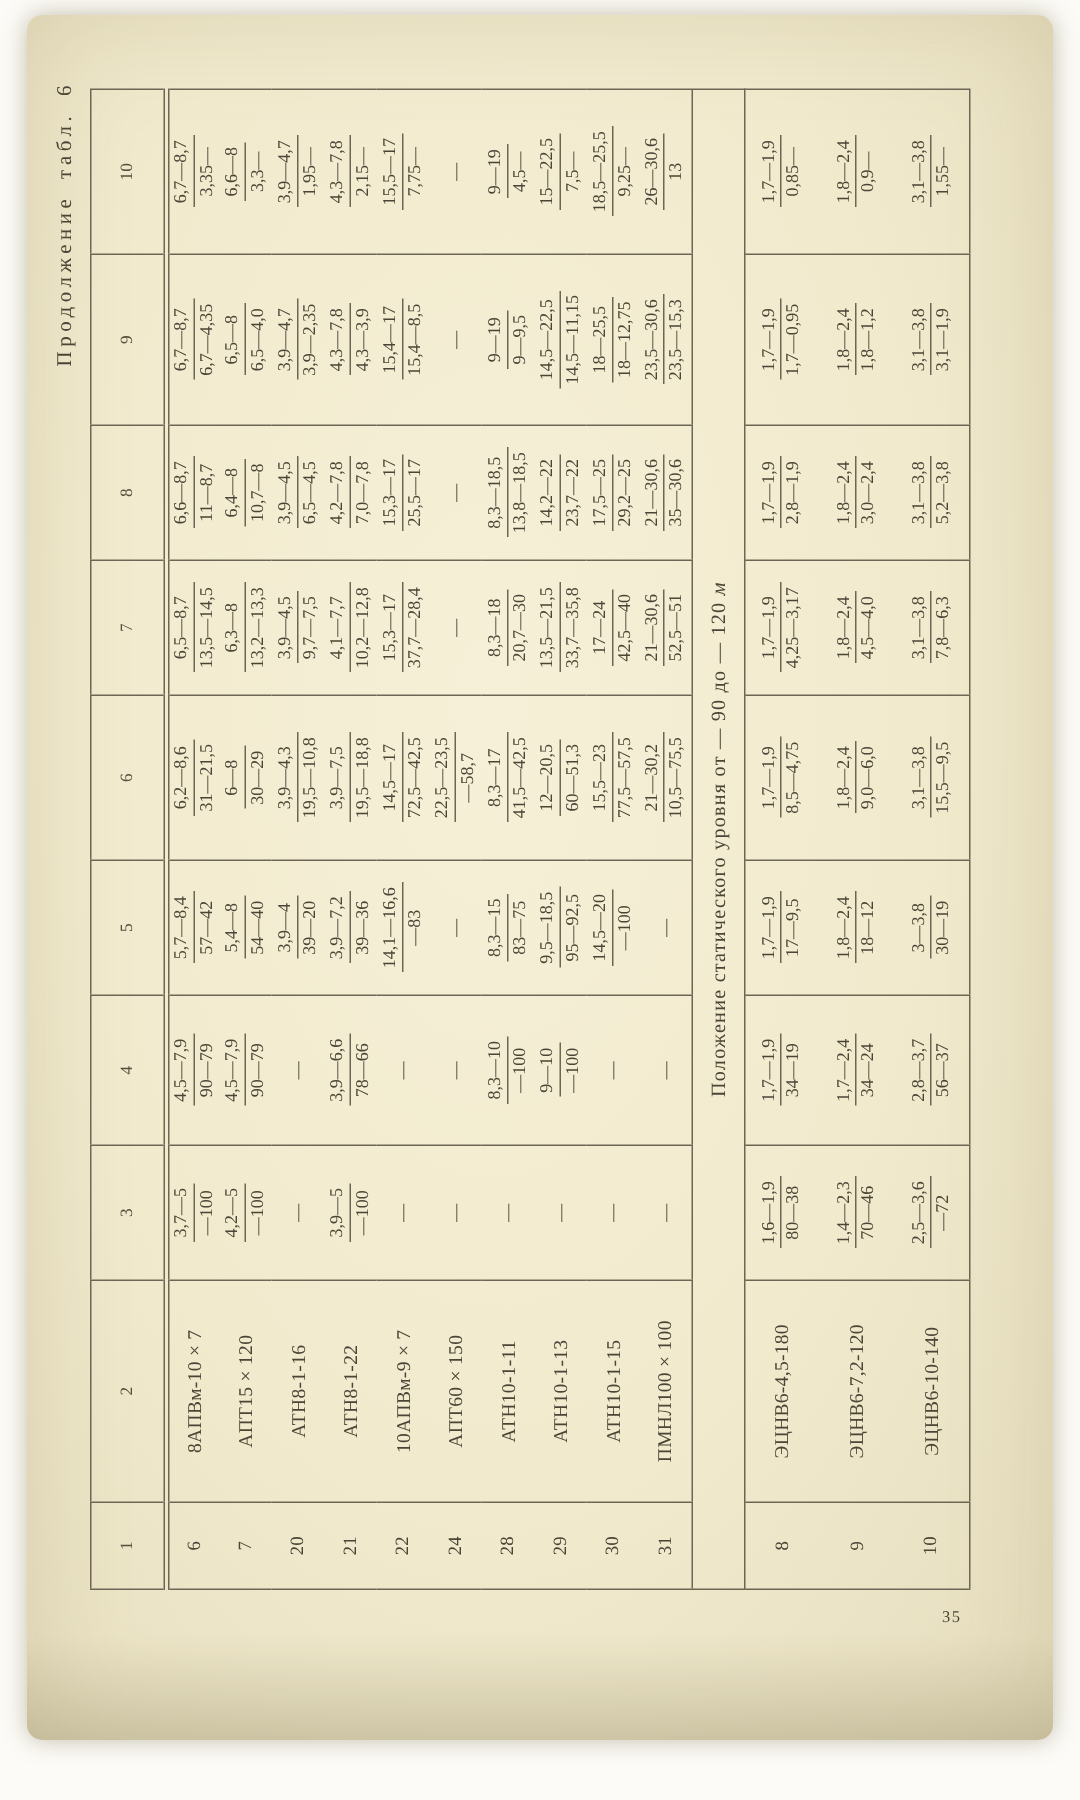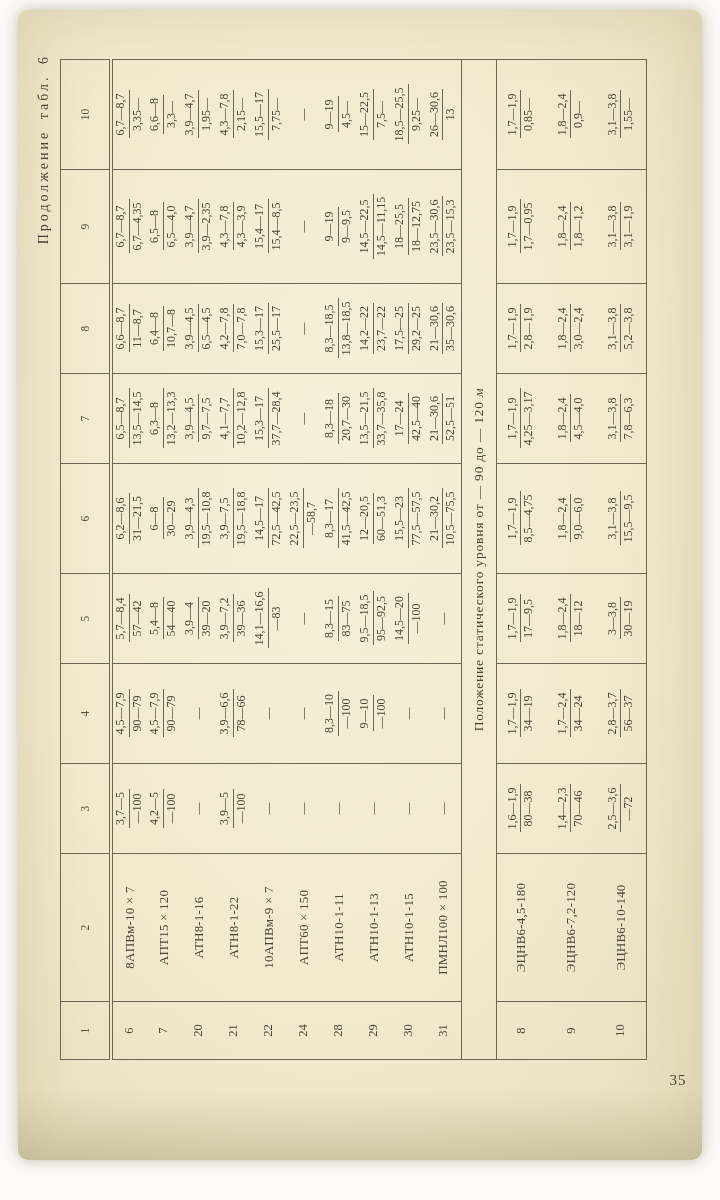--- a/index.html
+++ b/index.html
@@ -49,22 +49,22 @@
   .fr{display:inline-block;line-height:1.12;font-size:12px;}
   .fr .n{display:block;border-bottom:1px solid #6e6654;padding:0 3px 1px;}
   .fr .d{display:block;padding:1px 3px 0;}
   .dash{font-size:12px;}
   tr.section-row td{
     border-top:1.3px solid #6e6654;border-bottom:1.3px solid #6e6654;
     height:34px;font-size:13.5px;letter-spacing:.8px;color:#4b4537;
   }
   tr.section-row .unit{font-style:italic;padding-left:4px;}
   .pagenum{
-    position:absolute;left:638px;top:1062px;width:44px;text-align:center;
-    font-size:15px;letter-spacing:1px;color:#4b4537;
+    position:absolute;left:610px;top:1062px;width:44px;
+    font-size:11px;letter-spacing:1px;color:#4b4537;
   }
 </style>
 </head>
 <body>
 
 <div class="paper">
   <div class="sheet">
     <div class="cont-title">Продолжение табл. 6</div>
     <table class="ptable">
       <colgroup>

